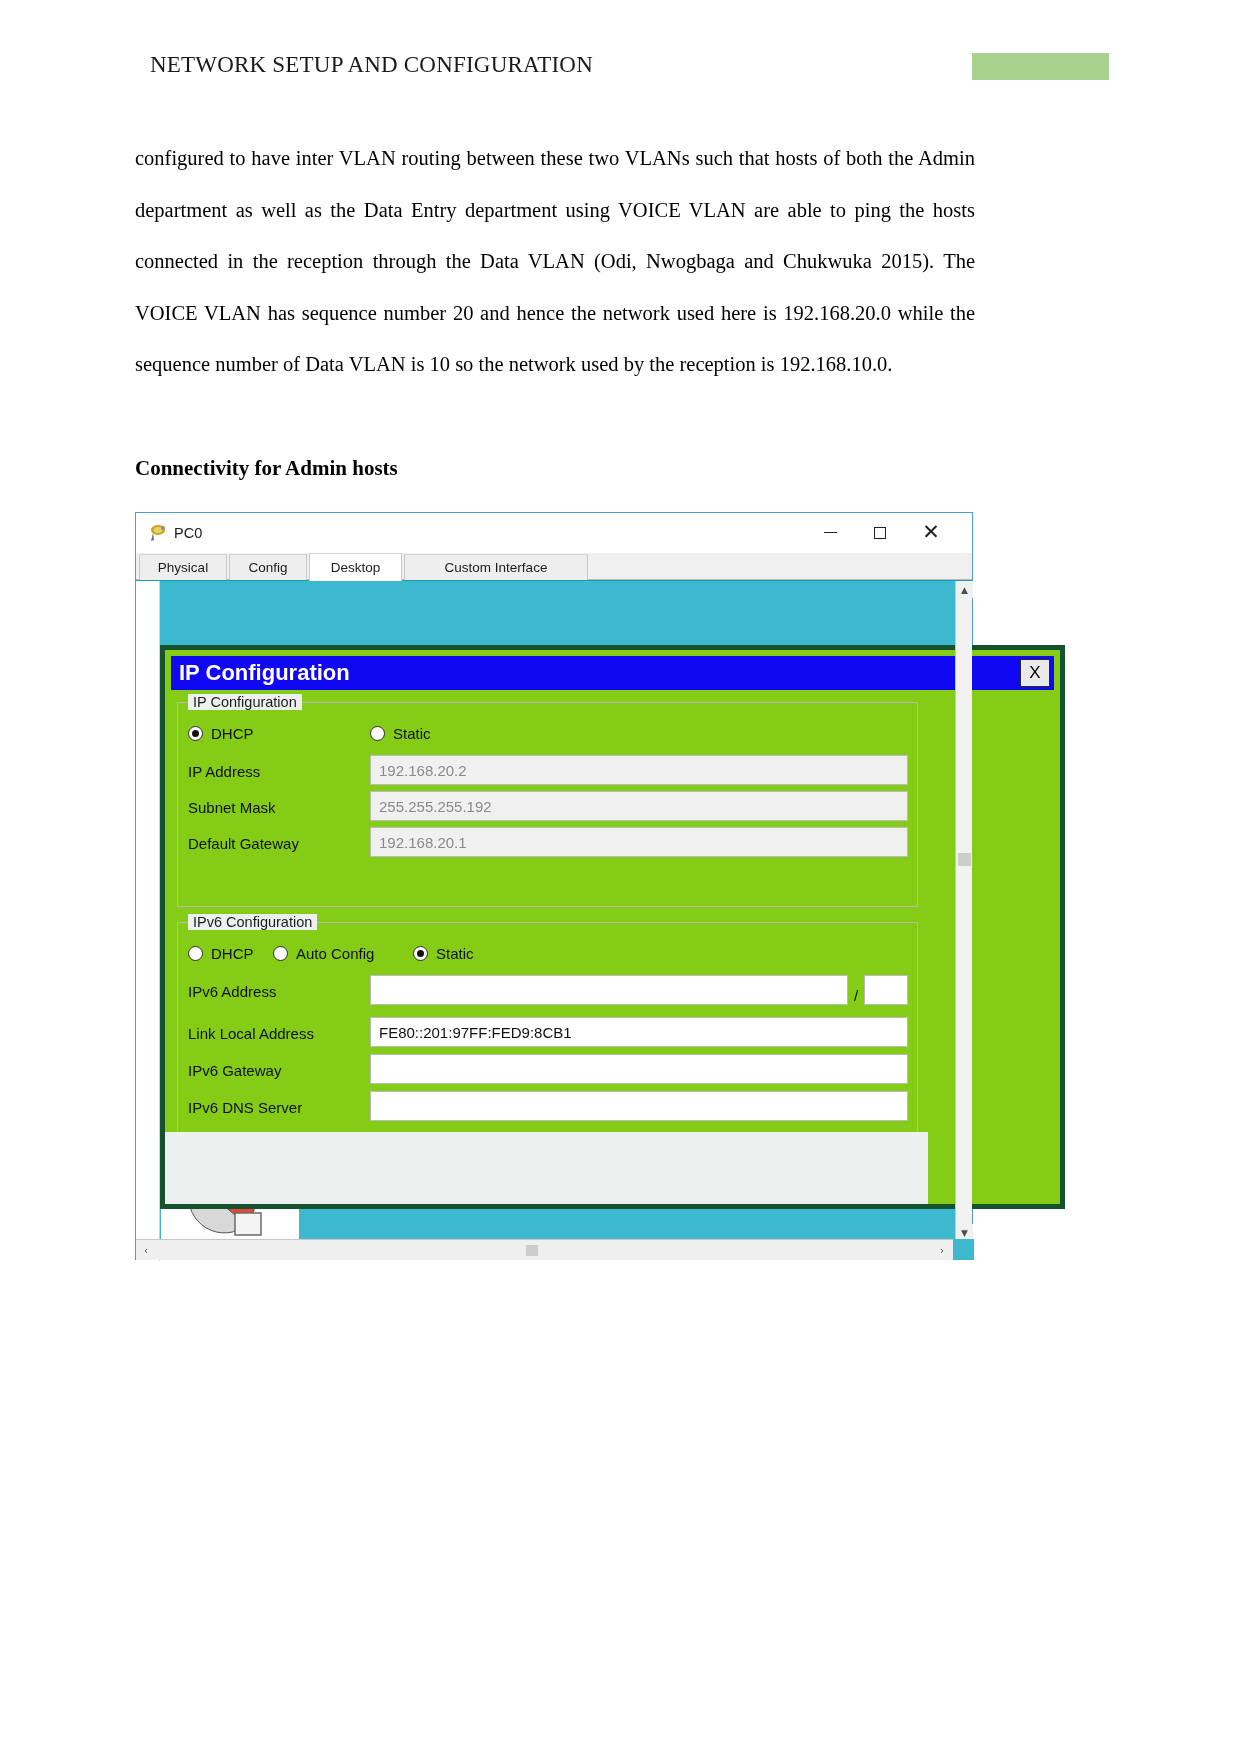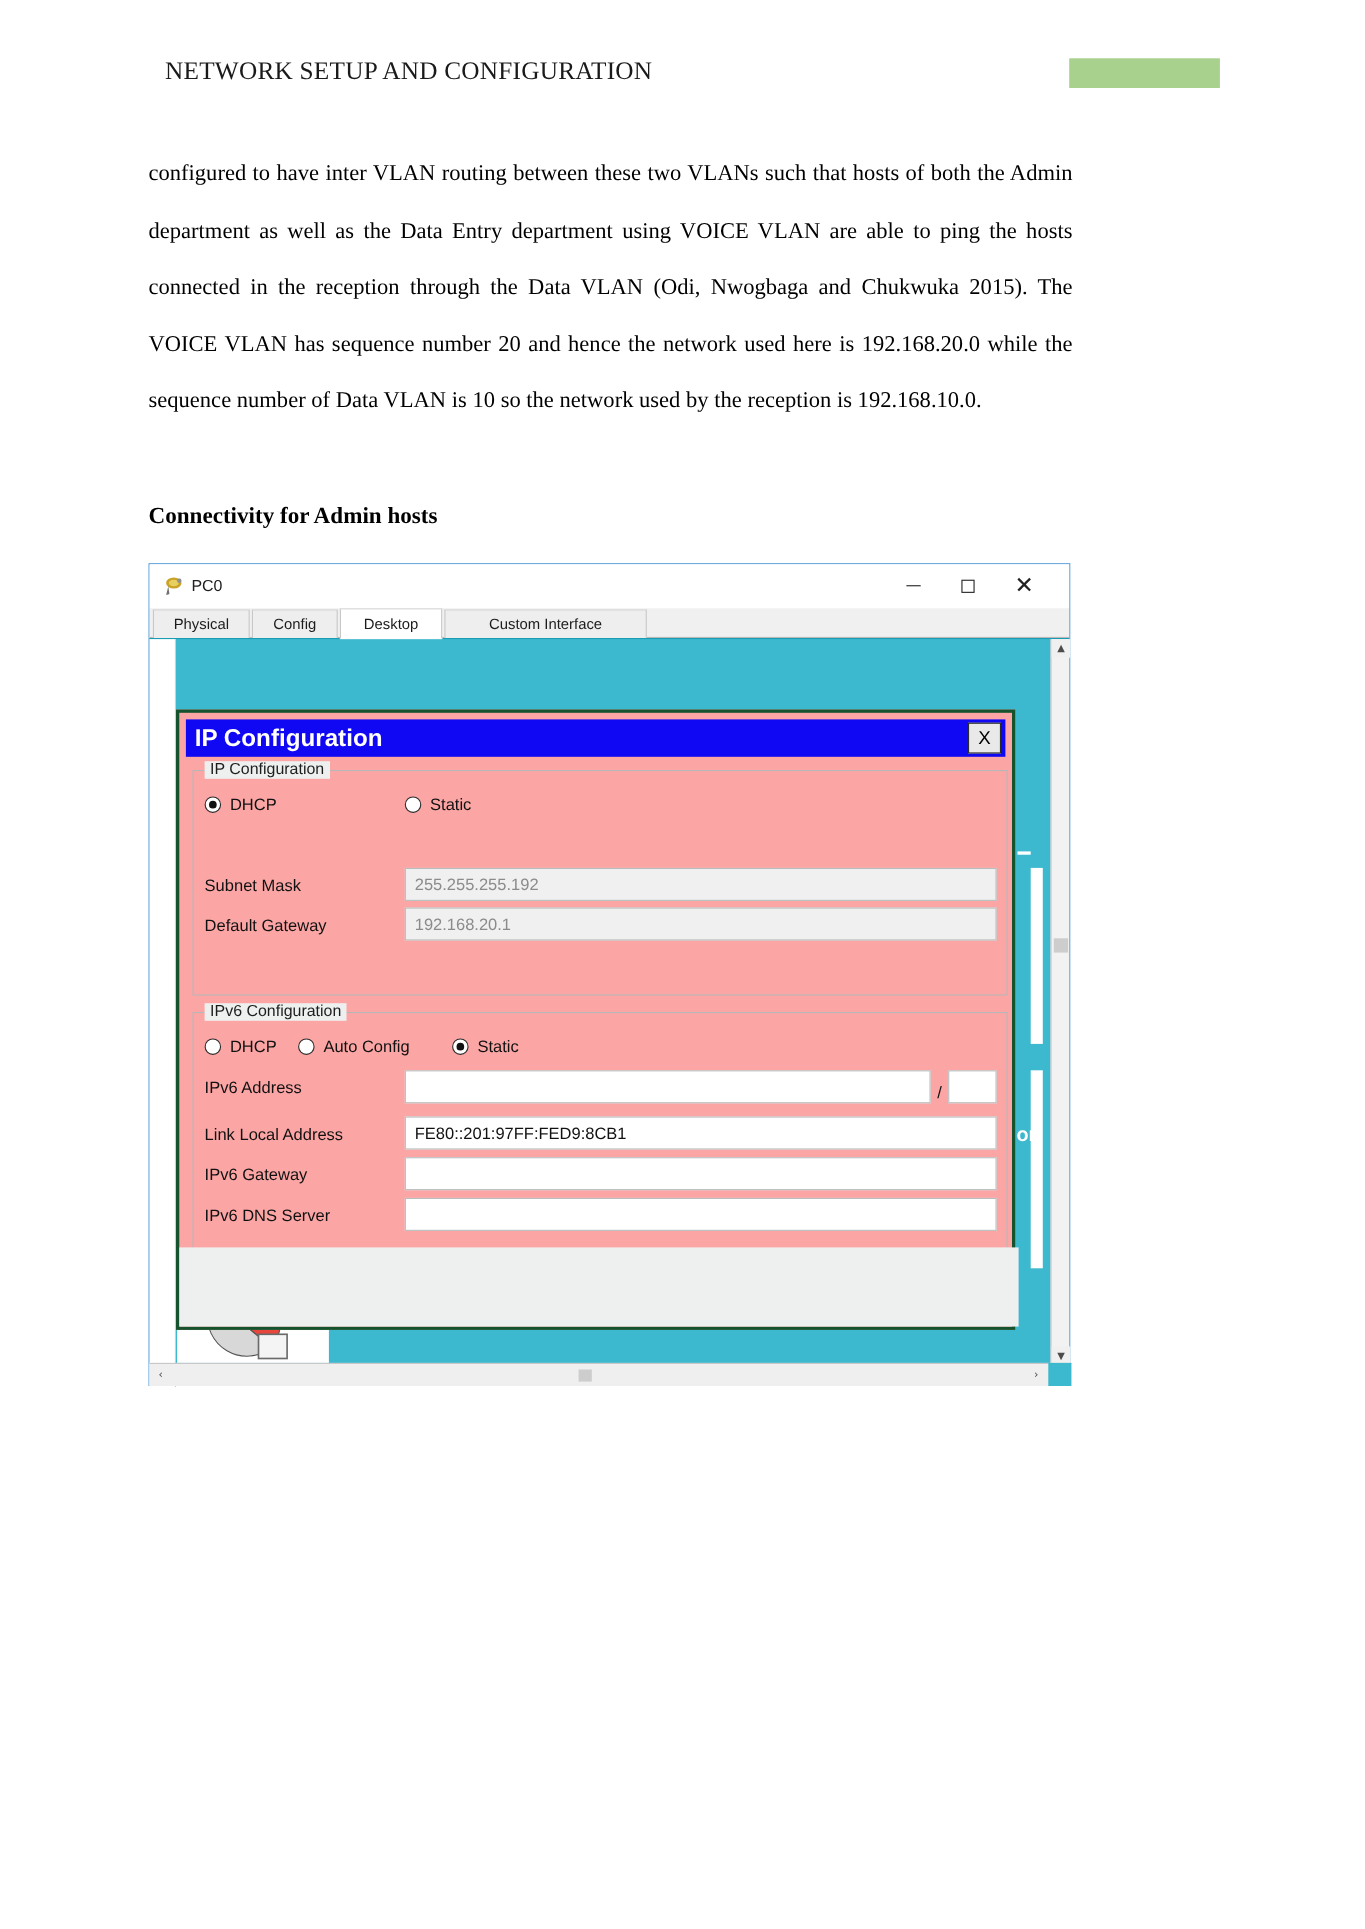--- a/index.html
+++ b/index.html
@@ -163,23 +163,23 @@
 
   
   #pie-panel {
     position:absolute; left:25px; bottom:21px; width:138px; height:76px;
     background:#ffffff;
   }
 
   
   #ipconfig-dialog {
     position:absolute; left:24px; top:64px;
-    width:763px; height:564px;
-    background:#fca5a5;
-    border:3px solid #14532d;
+    width:905px; height:564px;
+    background:#84cc16;
+    border:5px solid #14532d;
   }
   #dlg-titlebar {
     position:relative; height:34px; margin:6px 6px 0 6px;
     background:#1008f3;
   }
   #dlg-title-text {
     position:absolute; left:8px; top:4px;
     font-size:22px; font-weight:bold; color:#ffffff;
     font-family:"Liberation Sans", sans-serif;
   }
@@ -345,20 +345,24 @@
 
         <div class="radio-row" id="rv4-dhcp">
           <span class="radio checked"></span>
           <span class="radio-label">DHCP</span>
         </div>
         <div class="radio-row" id="rv4-static">
           <span class="radio"></span>
           <span class="radio-label">Static</span>
         </div>
 
+        <div class="field-row" id="fr-ip">
+          <span class="field-label">IP Address</span>
+          <div class="field-input disabled">192.168.20.2</div>
+        </div>
         <div class="field-row" id="fr-mask">
           <span class="field-label">Subnet Mask</span>
           <div class="field-input disabled">255.255.255.192</div>
         </div>
         <div class="field-row" id="fr-gw">
           <span class="field-label">Default Gateway</span>
           <div class="field-input disabled">192.168.20.1</div>
         </div>
       </div>
 

